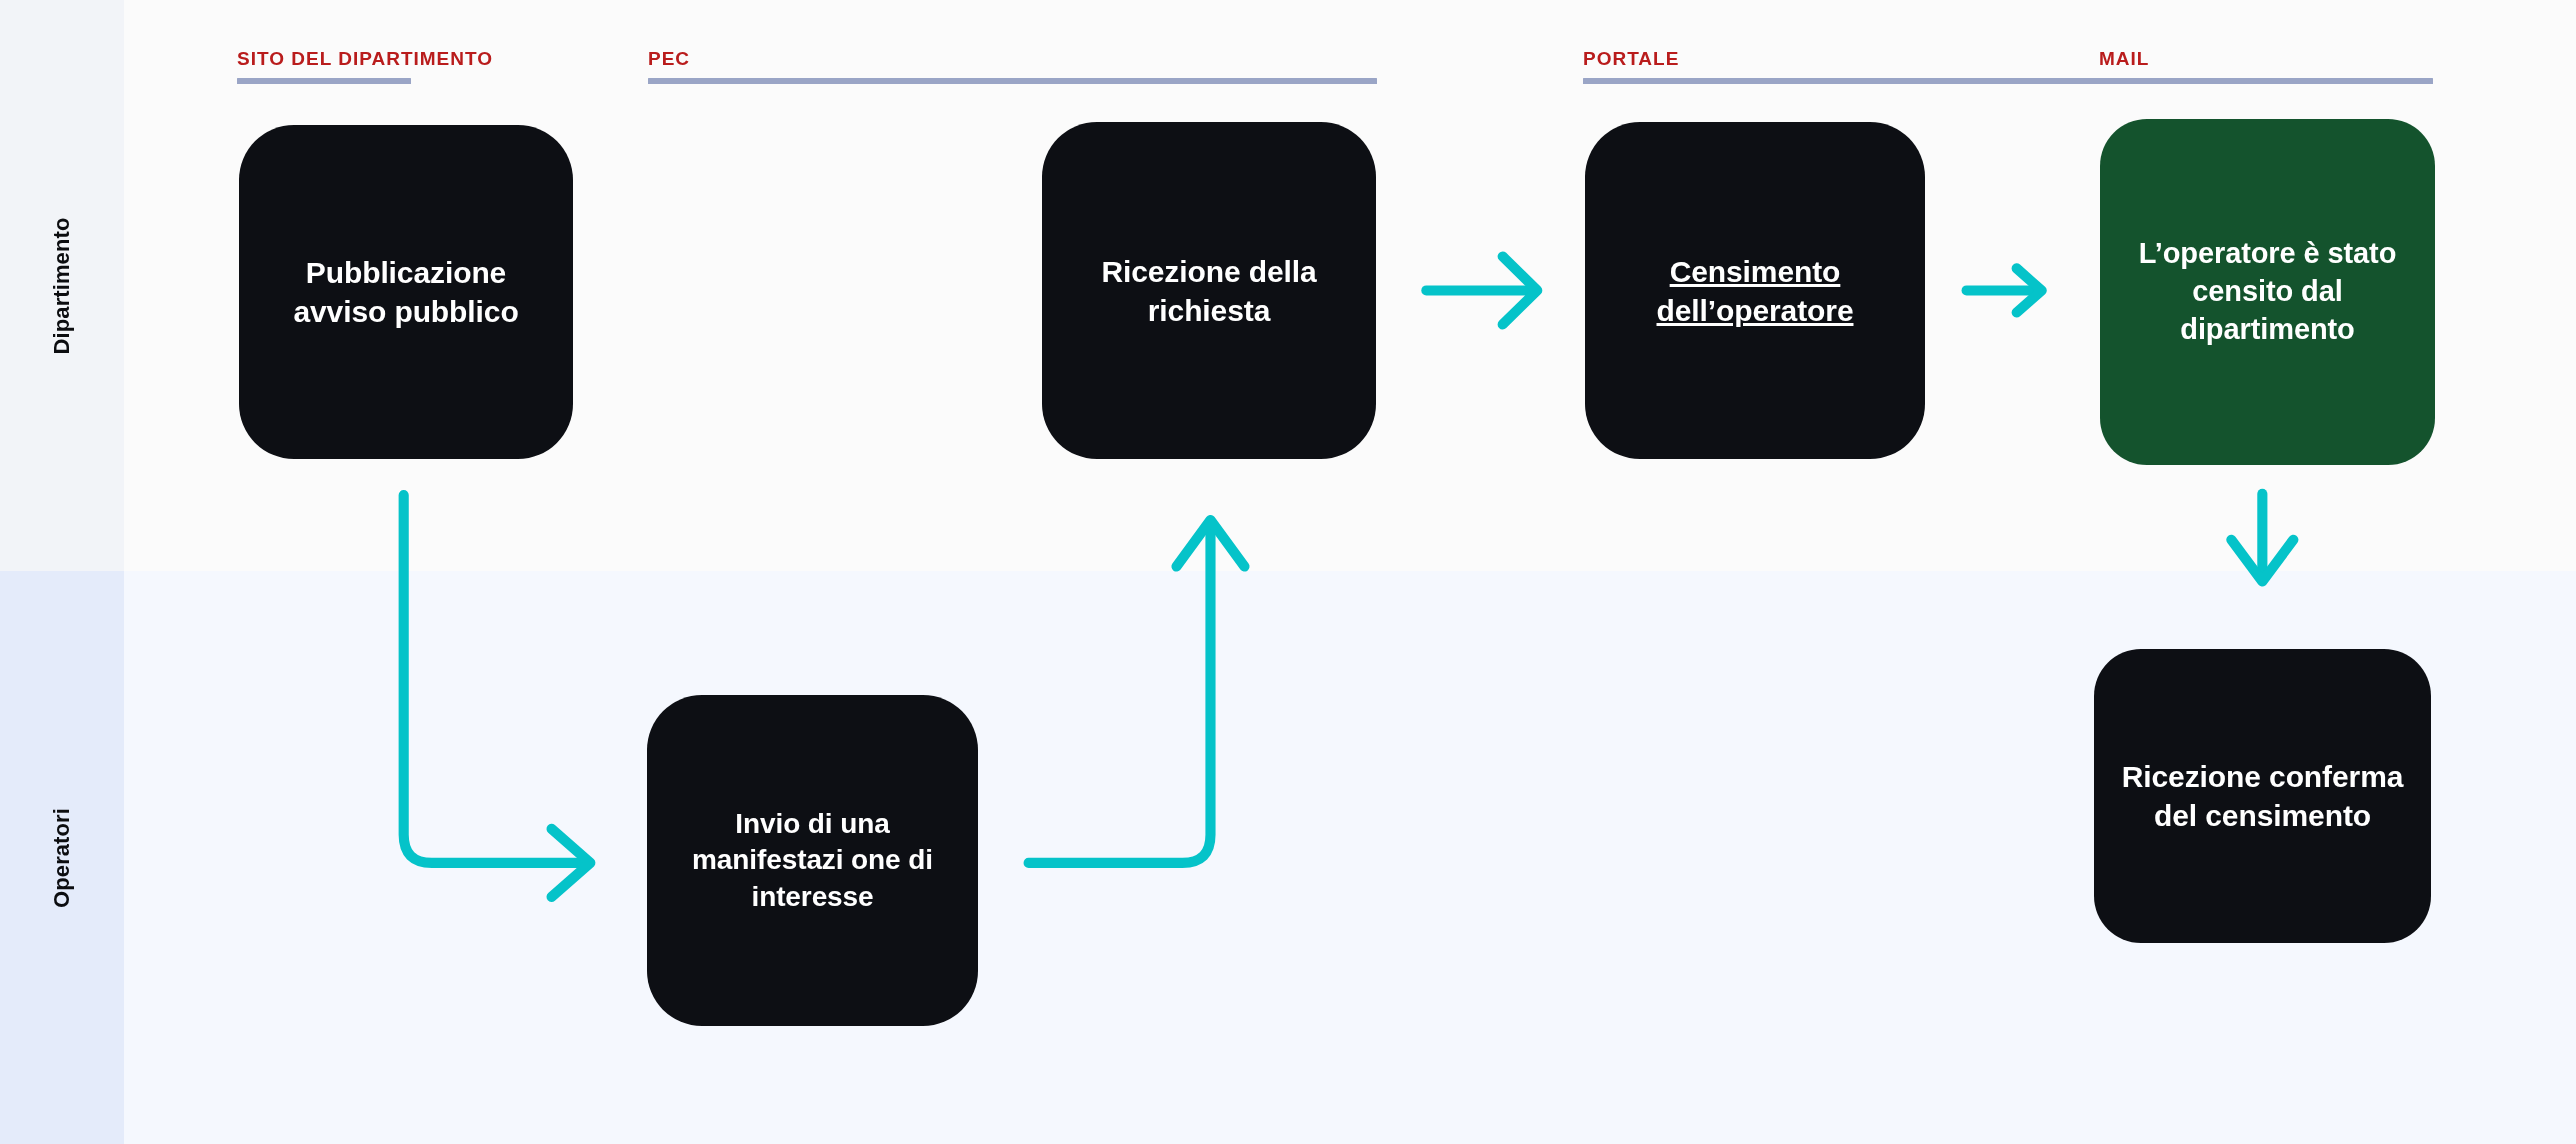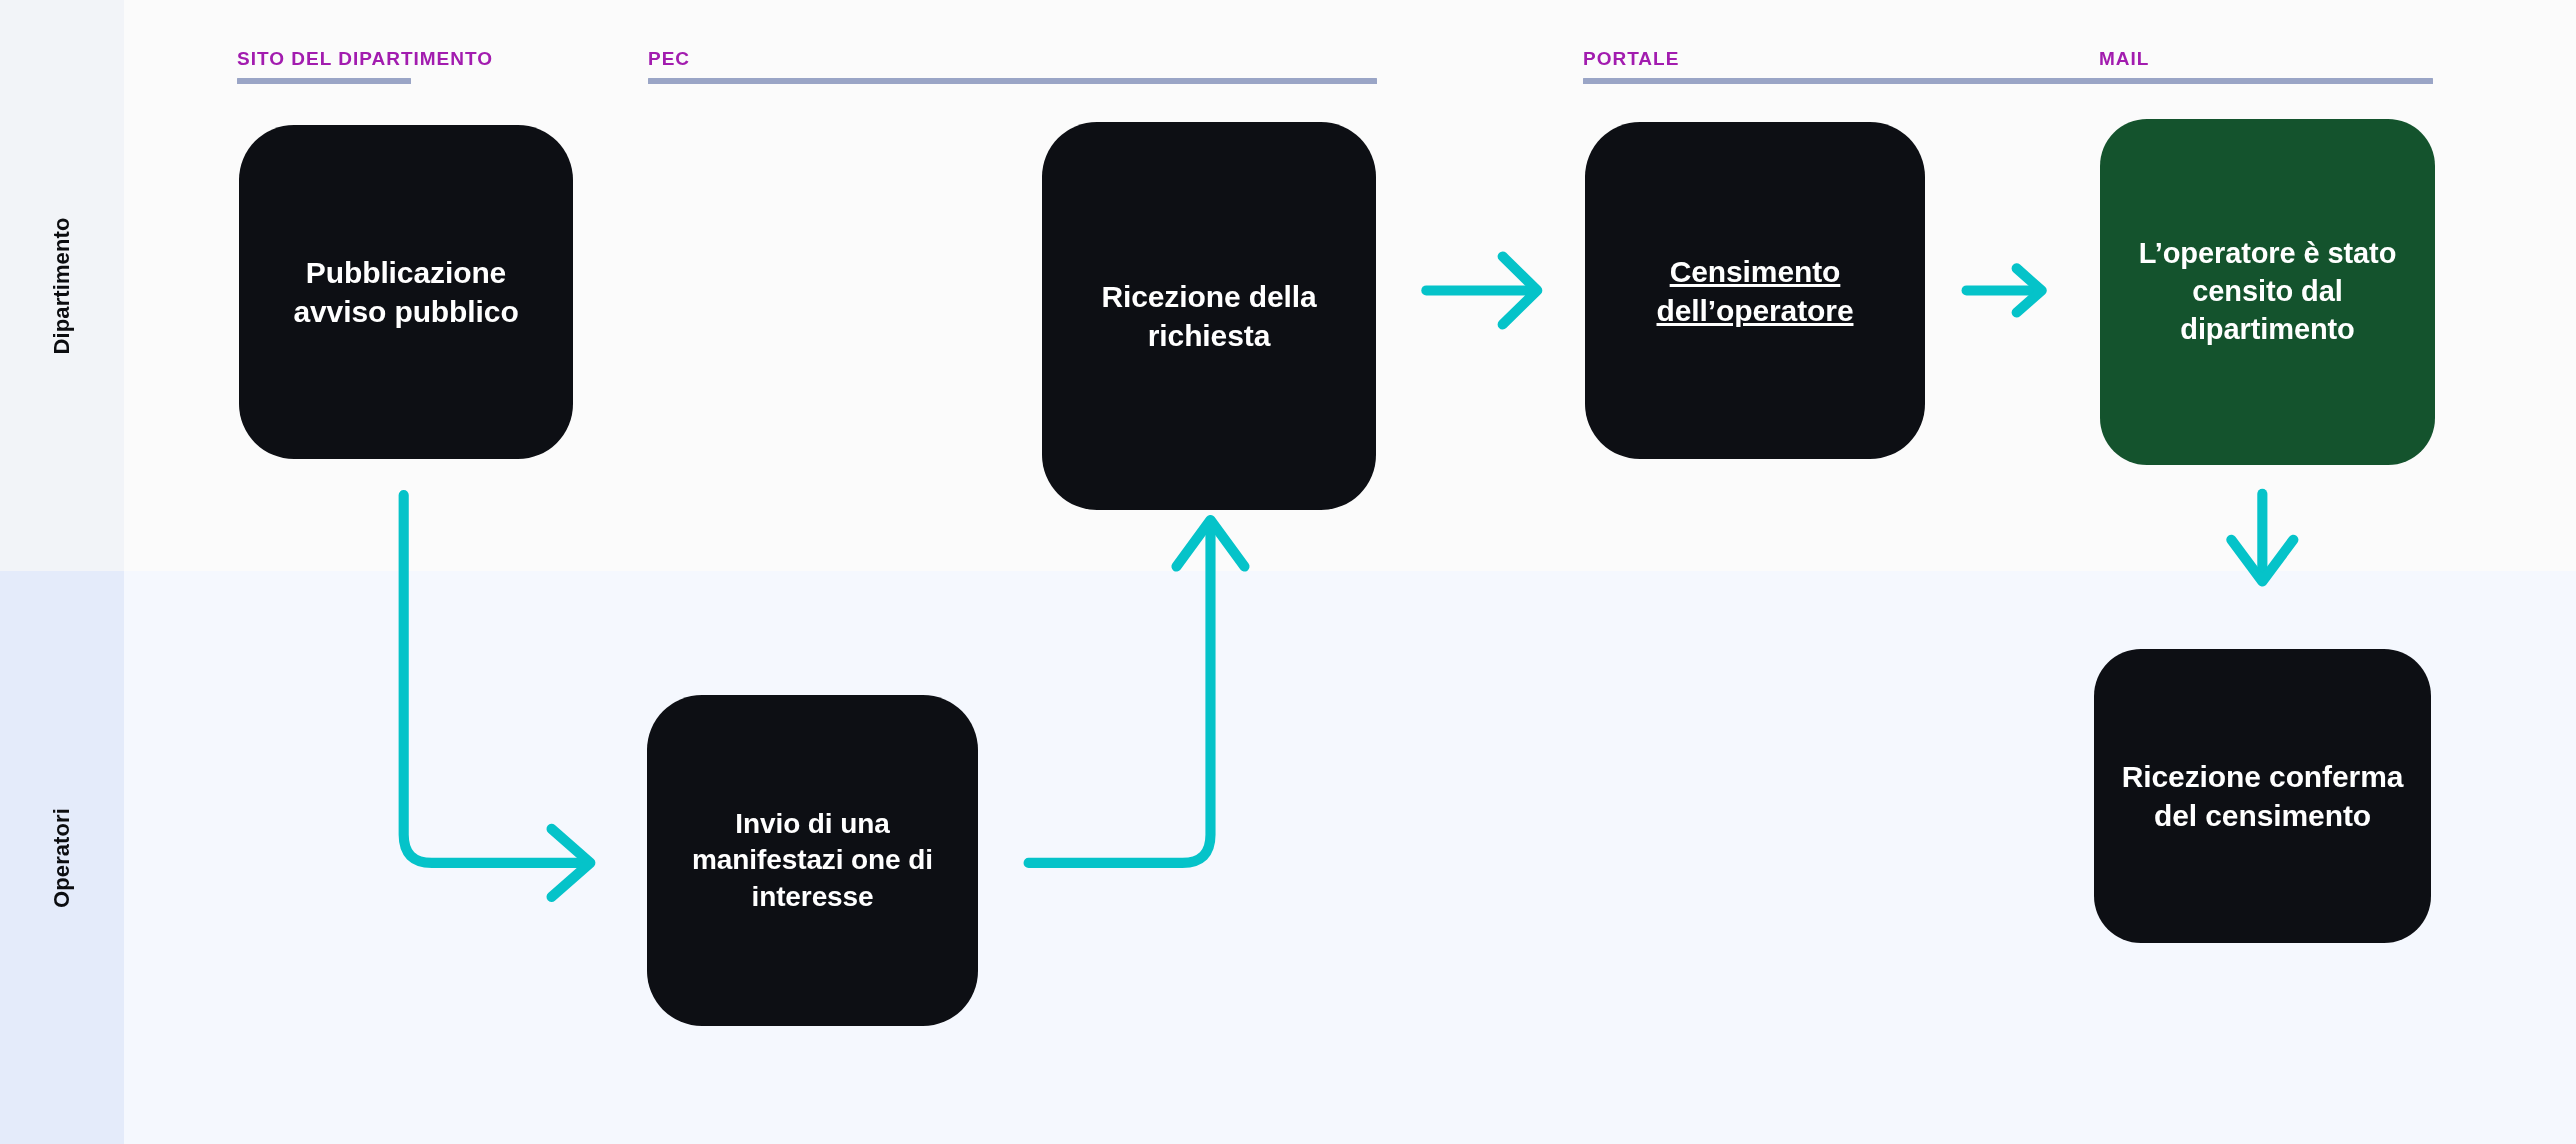--- a/index.html
+++ b/index.html
@@ -78,21 +78,21 @@
     height: 571px;
   }
   .lane-label-operatori {
     top: 571px;
     height: 574px;
   }
 
   
   .col-header {
     position: absolute;
-    color: #a21caf;
+    color: #b91c1c;
     font-size: 19px;
     font-weight: 700;
     letter-spacing: 1px;
     white-space: nowrap;
   }
   .col-rule {
     position: absolute;
     height: 6px;
     background: #9aa5c6;
     border-radius: 0.6px;
@@ -188,21 +188,21 @@
       <path d="M 3794 828 L 3794 965"></path>
       <polyline points="3742,905 3794,975 3846,905"></polyline>
     </g>
 
   </svg>
 
   <div class="step dark" style="left:239px; top:125px; width:334px; height:334px;text-align:center;">
     <span class="txt">Pubblicazione avviso pubblico</span>
   </div>
 
-  <div class="step dark" style="left:1042px; top:122px; width:334px; height:388px;">
+  <div class="step dark" style="left:1042px; top:122px; width:334px; height:337px;">
     <span class="txt">Ricezione della richiesta</span>
   </div>
 
   <div class="step dark" style="left:1585px; top:122px; width:340px; height:337px;text-decoration:underline;">
     <span class="txt">Censimento dell’operatore</span>
   </div>
 
   <div class="step teal" style="left:2100px; top:119px; width:335px; height:346px; border-radius:47px; font-size:29px;">
     <span class="txt">L’operatore è stato censito dal dipartimento</span>
   </div>

